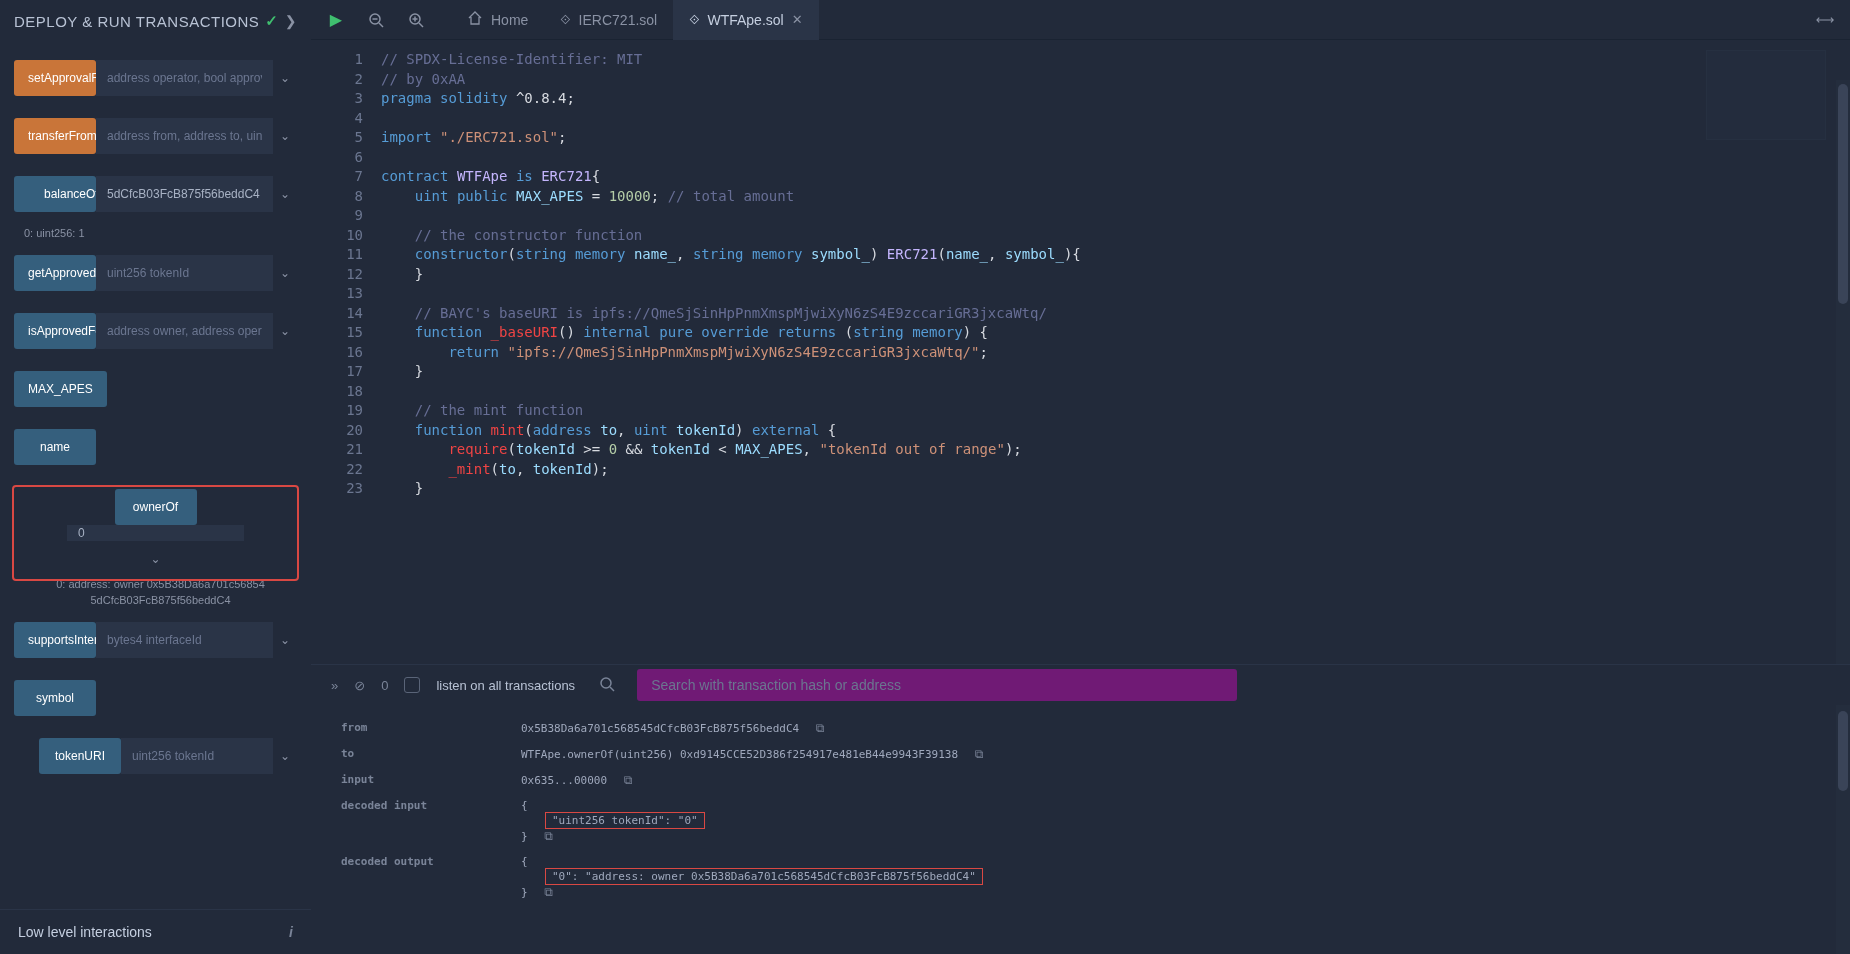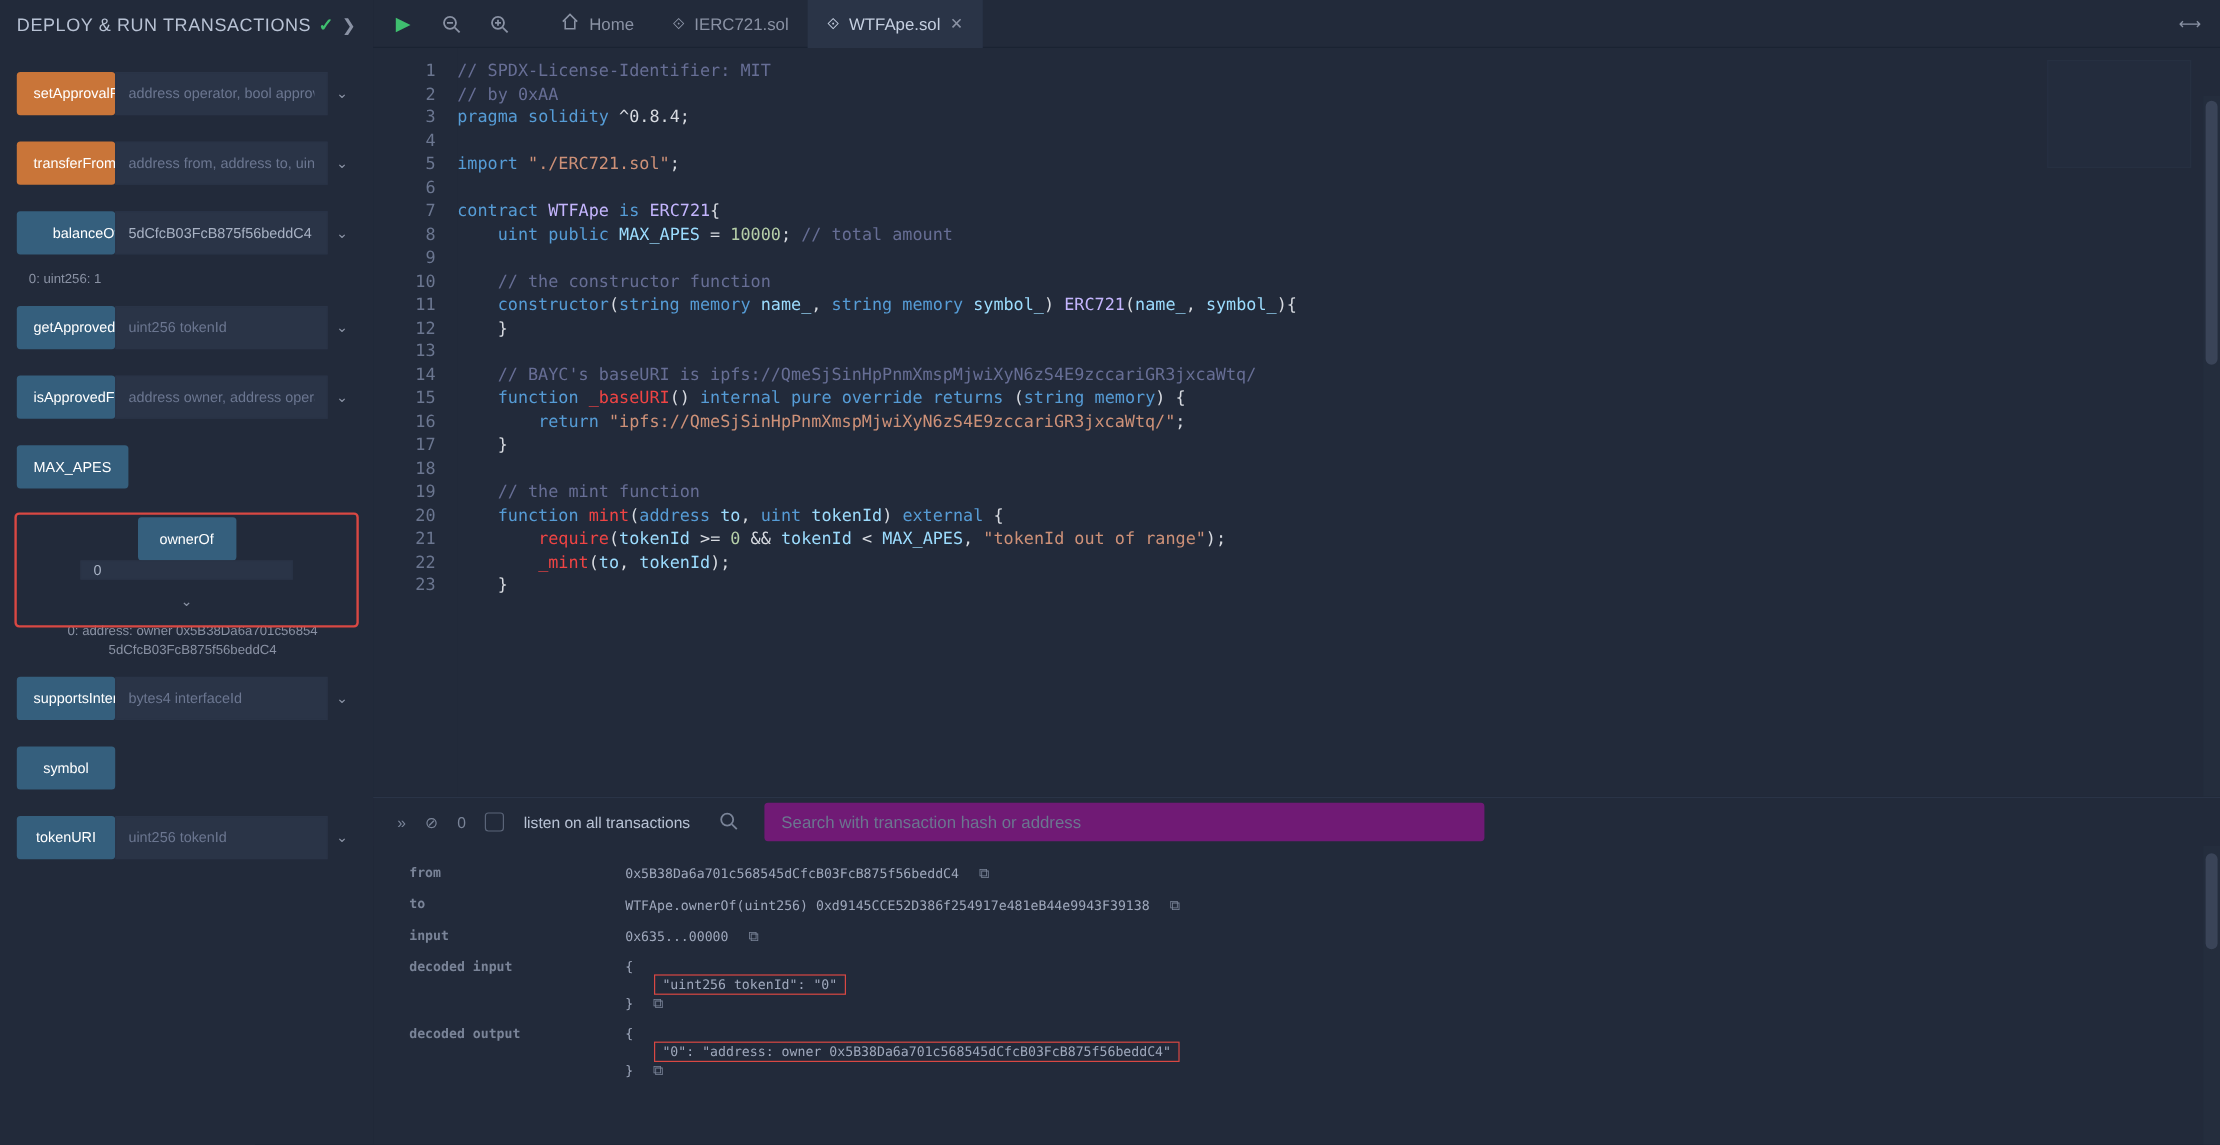--- a/index.html
+++ b/index.html
@@ -163,40 +163,47 @@
         <div class="func-chev">⌄</div>
       </div>
       <div class="func-row">
         <button class="func-btn blue" style="width: 82px; overflow: hidden; white-space: nowrap;">isApprovedFor</button>
         <input class="func-input" placeholder="address owner, address opera" style="">
         <div class="func-chev">⌄</div>
       </div>
       <div class="func-row">
         <button class="func-btn blue" style="min-width: 82px;">MAX_APES</button>
       </div>
+      <div class="func-row">
+        <button class="func-btn blue" style="min-width: 82px;">name</button>
+      </div>
       <div class="func-row highlight">
         <button class="func-btn blue" style="width: 82px; overflow: hidden; white-space: nowrap;">ownerOf</button>
         <input class="func-input" placeholder="" value="0" style="">
         <div class="func-chev">⌄</div>
       </div>
       <div class="func-output-multi">0: address: owner 0x5B38Da6a701c56854<br>5dCfcB03FcB875f56beddC4</div>
       <div class="func-row">
         <button class="func-btn blue" style="width: 82px; overflow: hidden; white-space: nowrap;">supportsInter</button>
         <input class="func-input" placeholder="bytes4 interfaceId" style="">
         <div class="func-chev">⌄</div>
       </div>
       <div class="func-row">
         <button class="func-btn blue" style="min-width: 82px;">symbol</button>
       </div>
       <div class="func-row">
-        <button class="func-btn blue" style="width: 82px; overflow: hidden; white-space: nowrap;">tokenURI</button>
+        <button class="func-btn blue" style="width: 82px; overflow: hidden; white-space: nowrap; margin-left: 25px;">tokenURI</button>
         <input class="func-input" placeholder="uint256 tokenId" style="">
         <div class="func-chev">⌄</div>
       </div>
     </div>
+  <div class="low-level">
+    <span>Low level interactions</span>
+    <span class="info">i</span>
+  </div>
 </div>
 
 <div class="main">
   <div class="topbar">
     <div class="icon play">▶</div>
     <div class="icon">
       <svg width="16" height="16" viewBox="0 0 16 16" fill="none" stroke="#8a92a4" stroke-width="1.5">
           <circle cx="7" cy="7" r="5"></circle>
           <line x1="11" y1="11" x2="15" y2="15"></line>
           <line x1="4.5" y1="7" x2="9.5" y2="7"></line>

